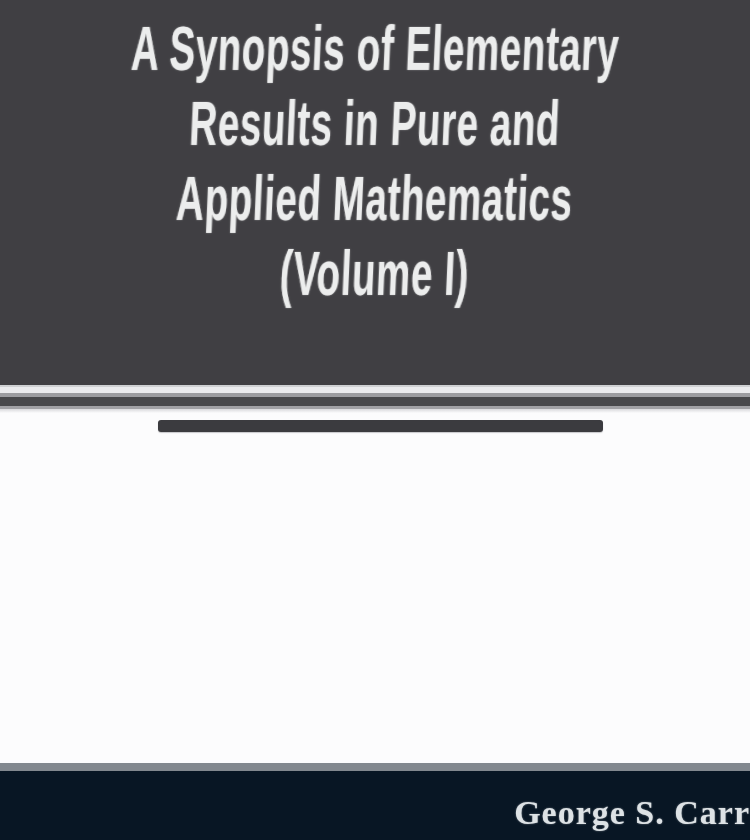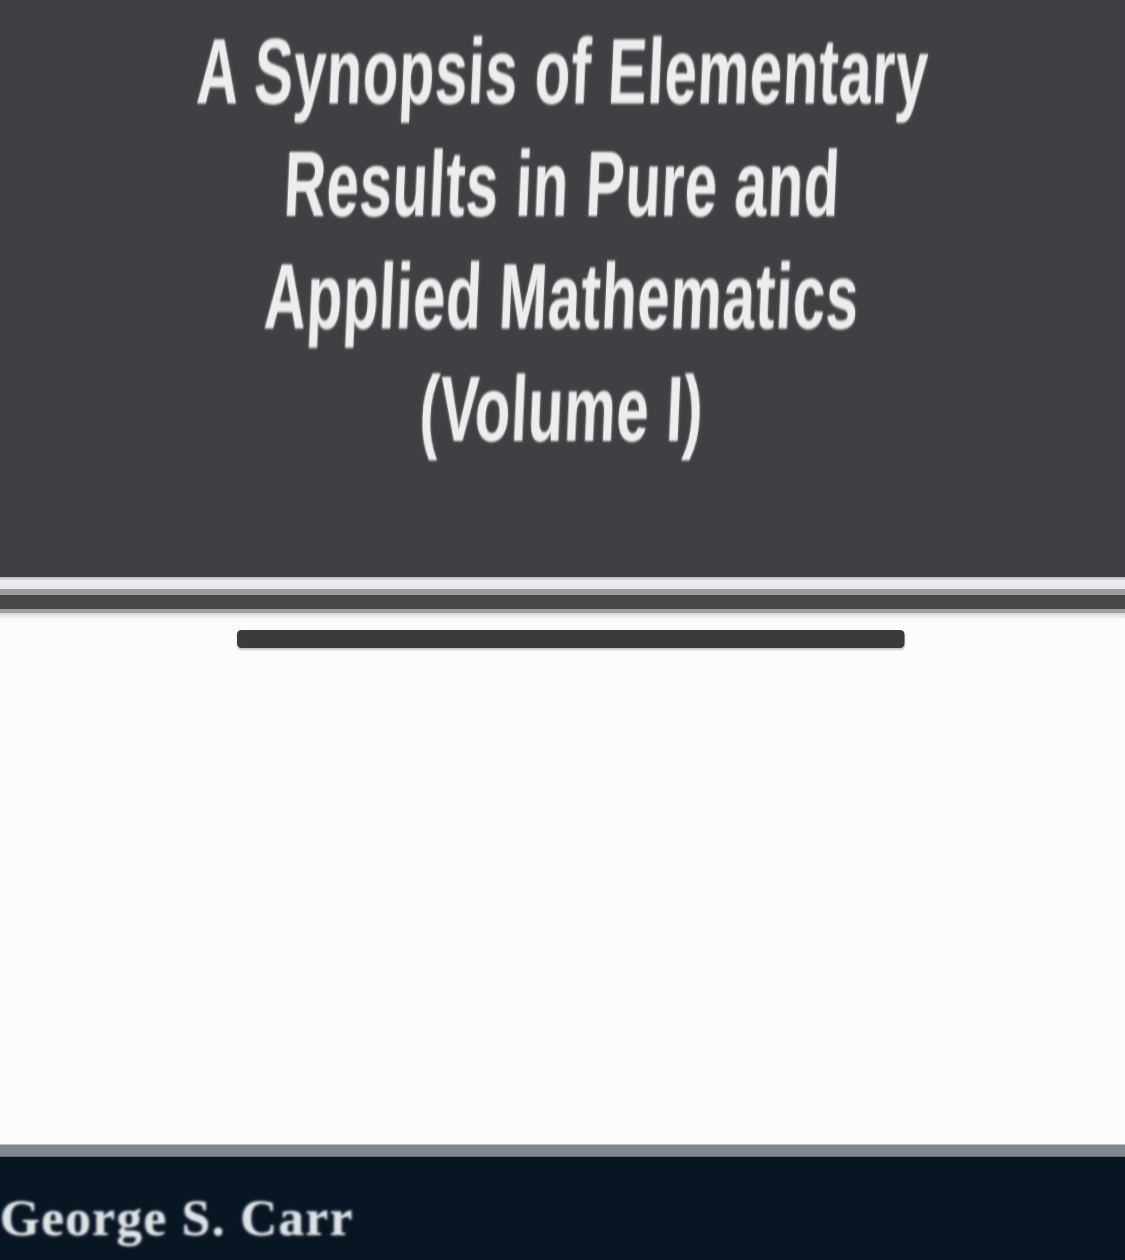--- a/index.html
+++ b/index.html
@@ -92,21 +92,21 @@
     background: #82888f;
   }
   .bottom-band {
     position: absolute;
     left: 0; top: 771px;
     width: 750px;
     height: 69px;
     background: #081624;
     display: flex;
     align-items: center;
-    justify-content: flex-start;
+    justify-content: flex-end;
   }
   .author-name {
     margin-top: 14px;
     font-family: "Liberation Serif", serif;
     font-weight: bold;
     font-size: 34px;
     letter-spacing: 1px;
     color: #dde2e5;
     filter: blur(0.6px);
     text-shadow: 0 0 2px rgba(215,220,224,0.5);

